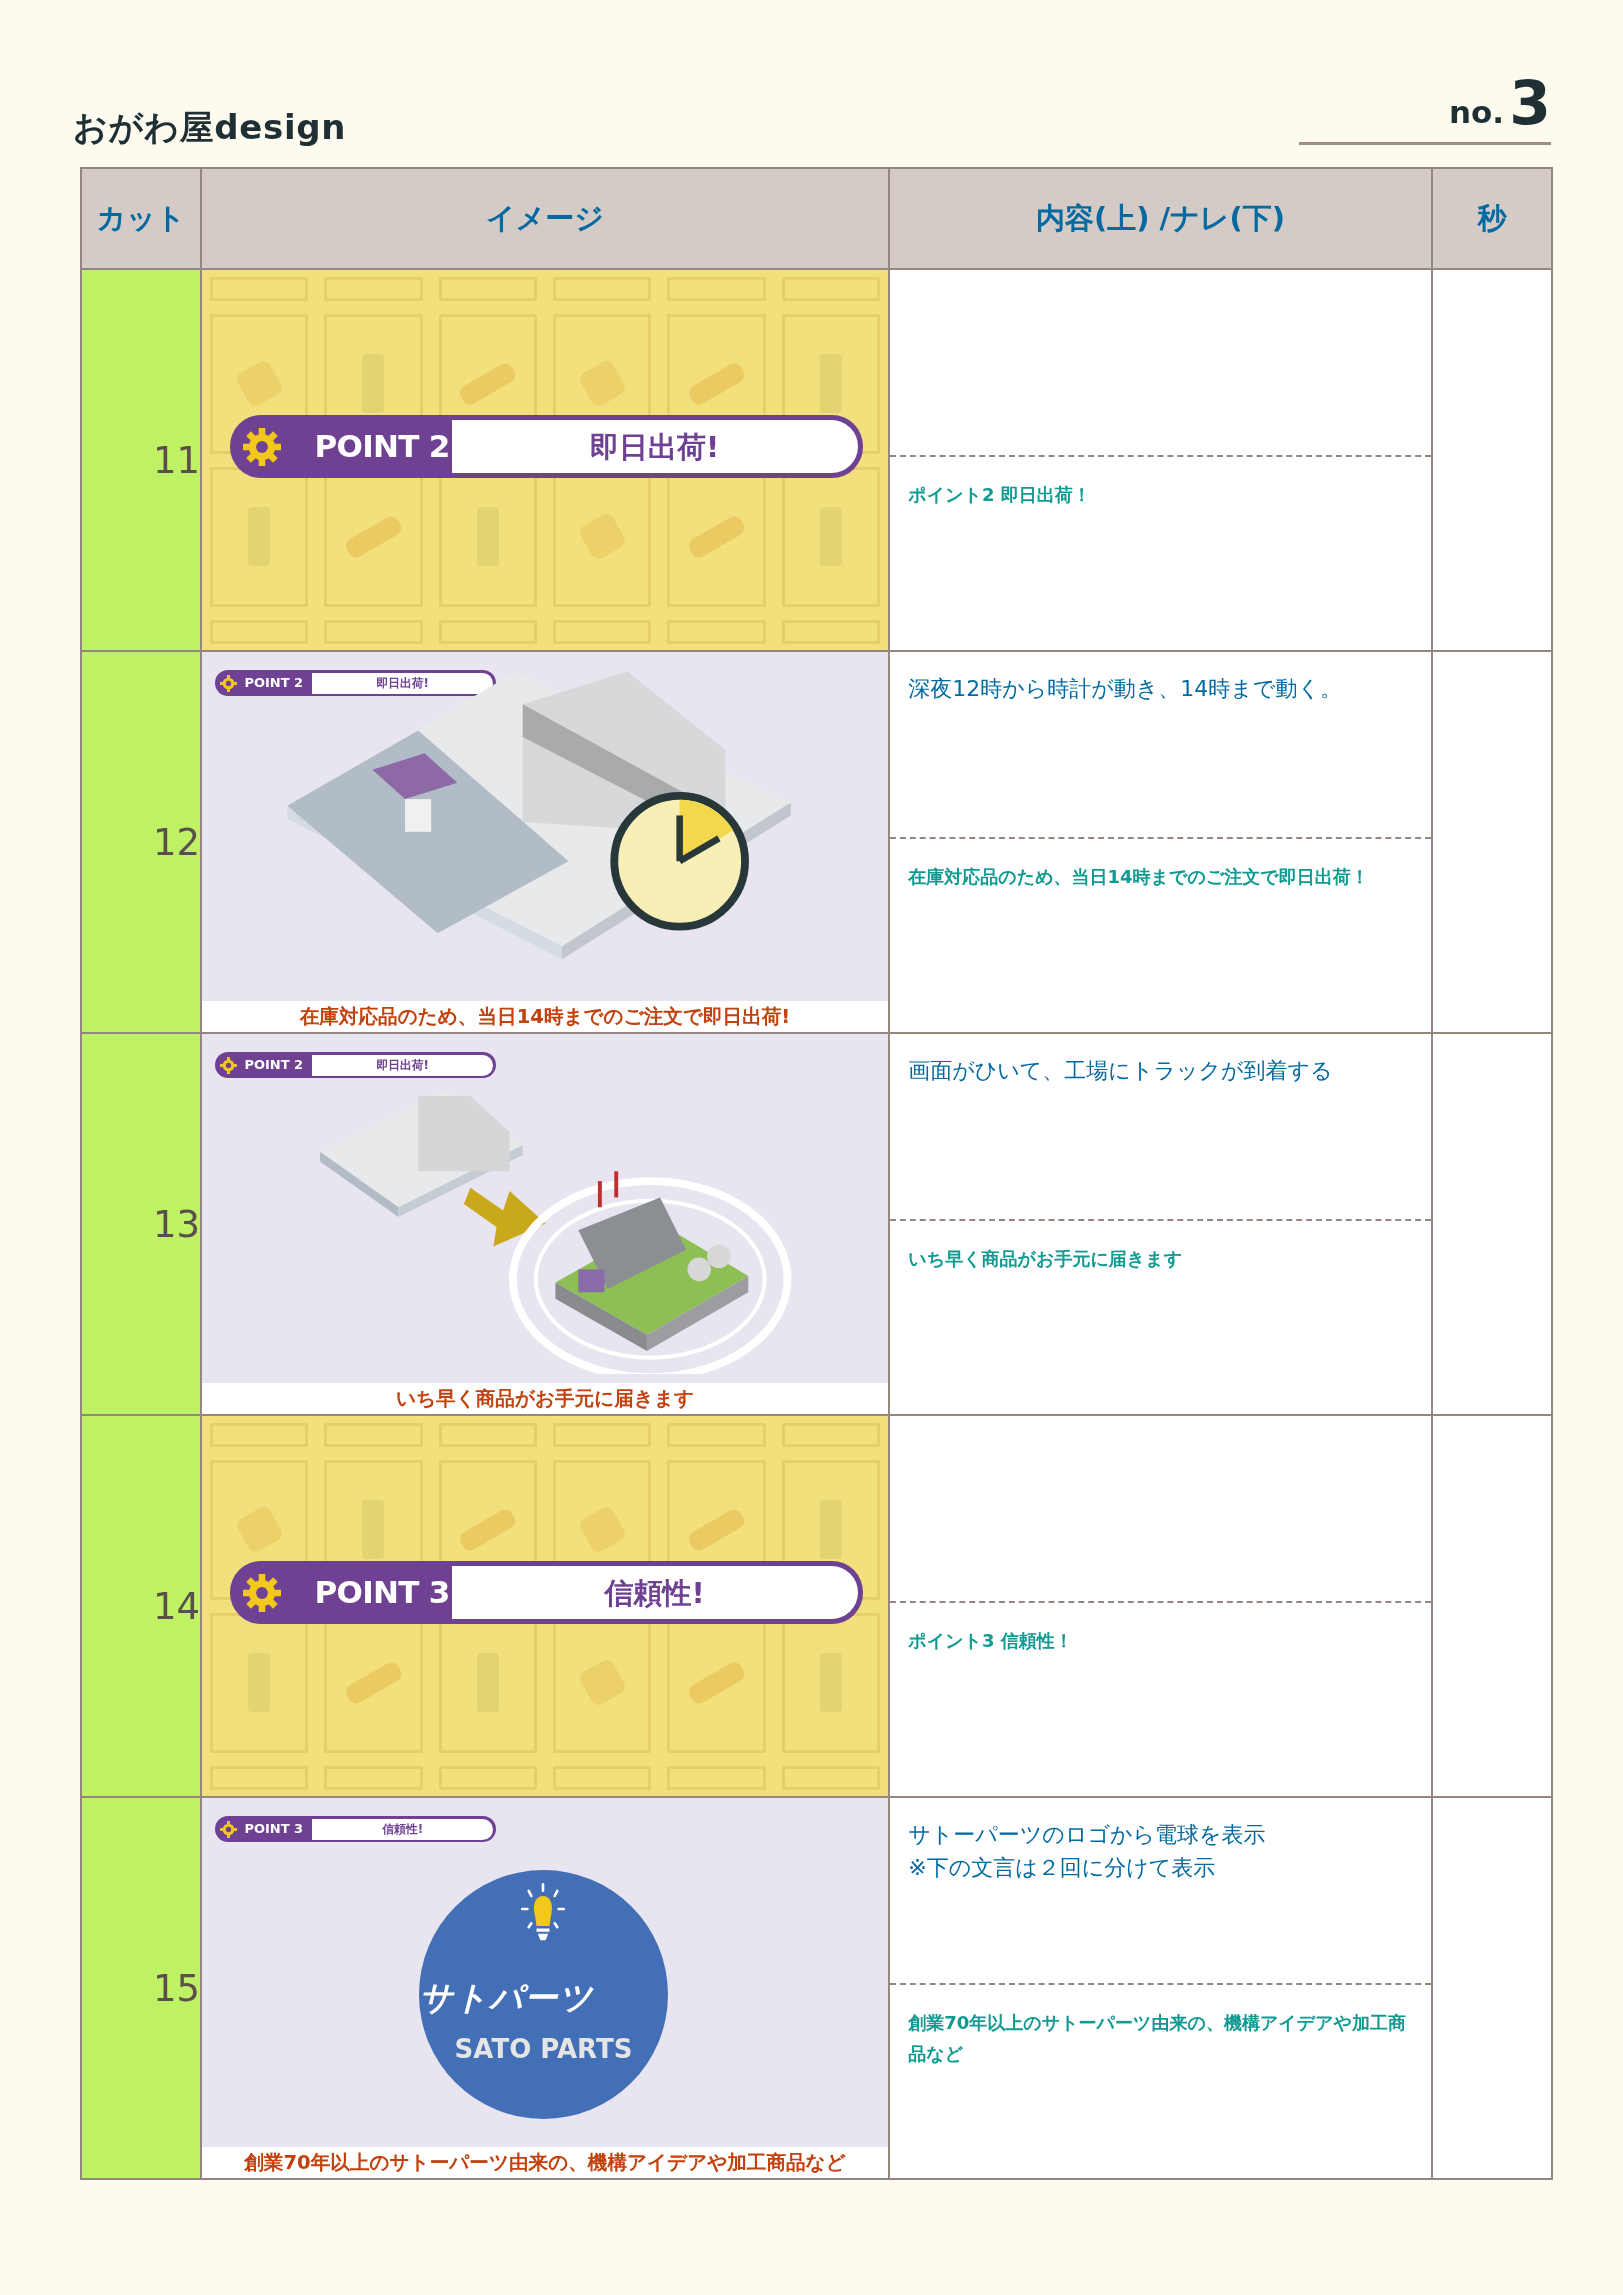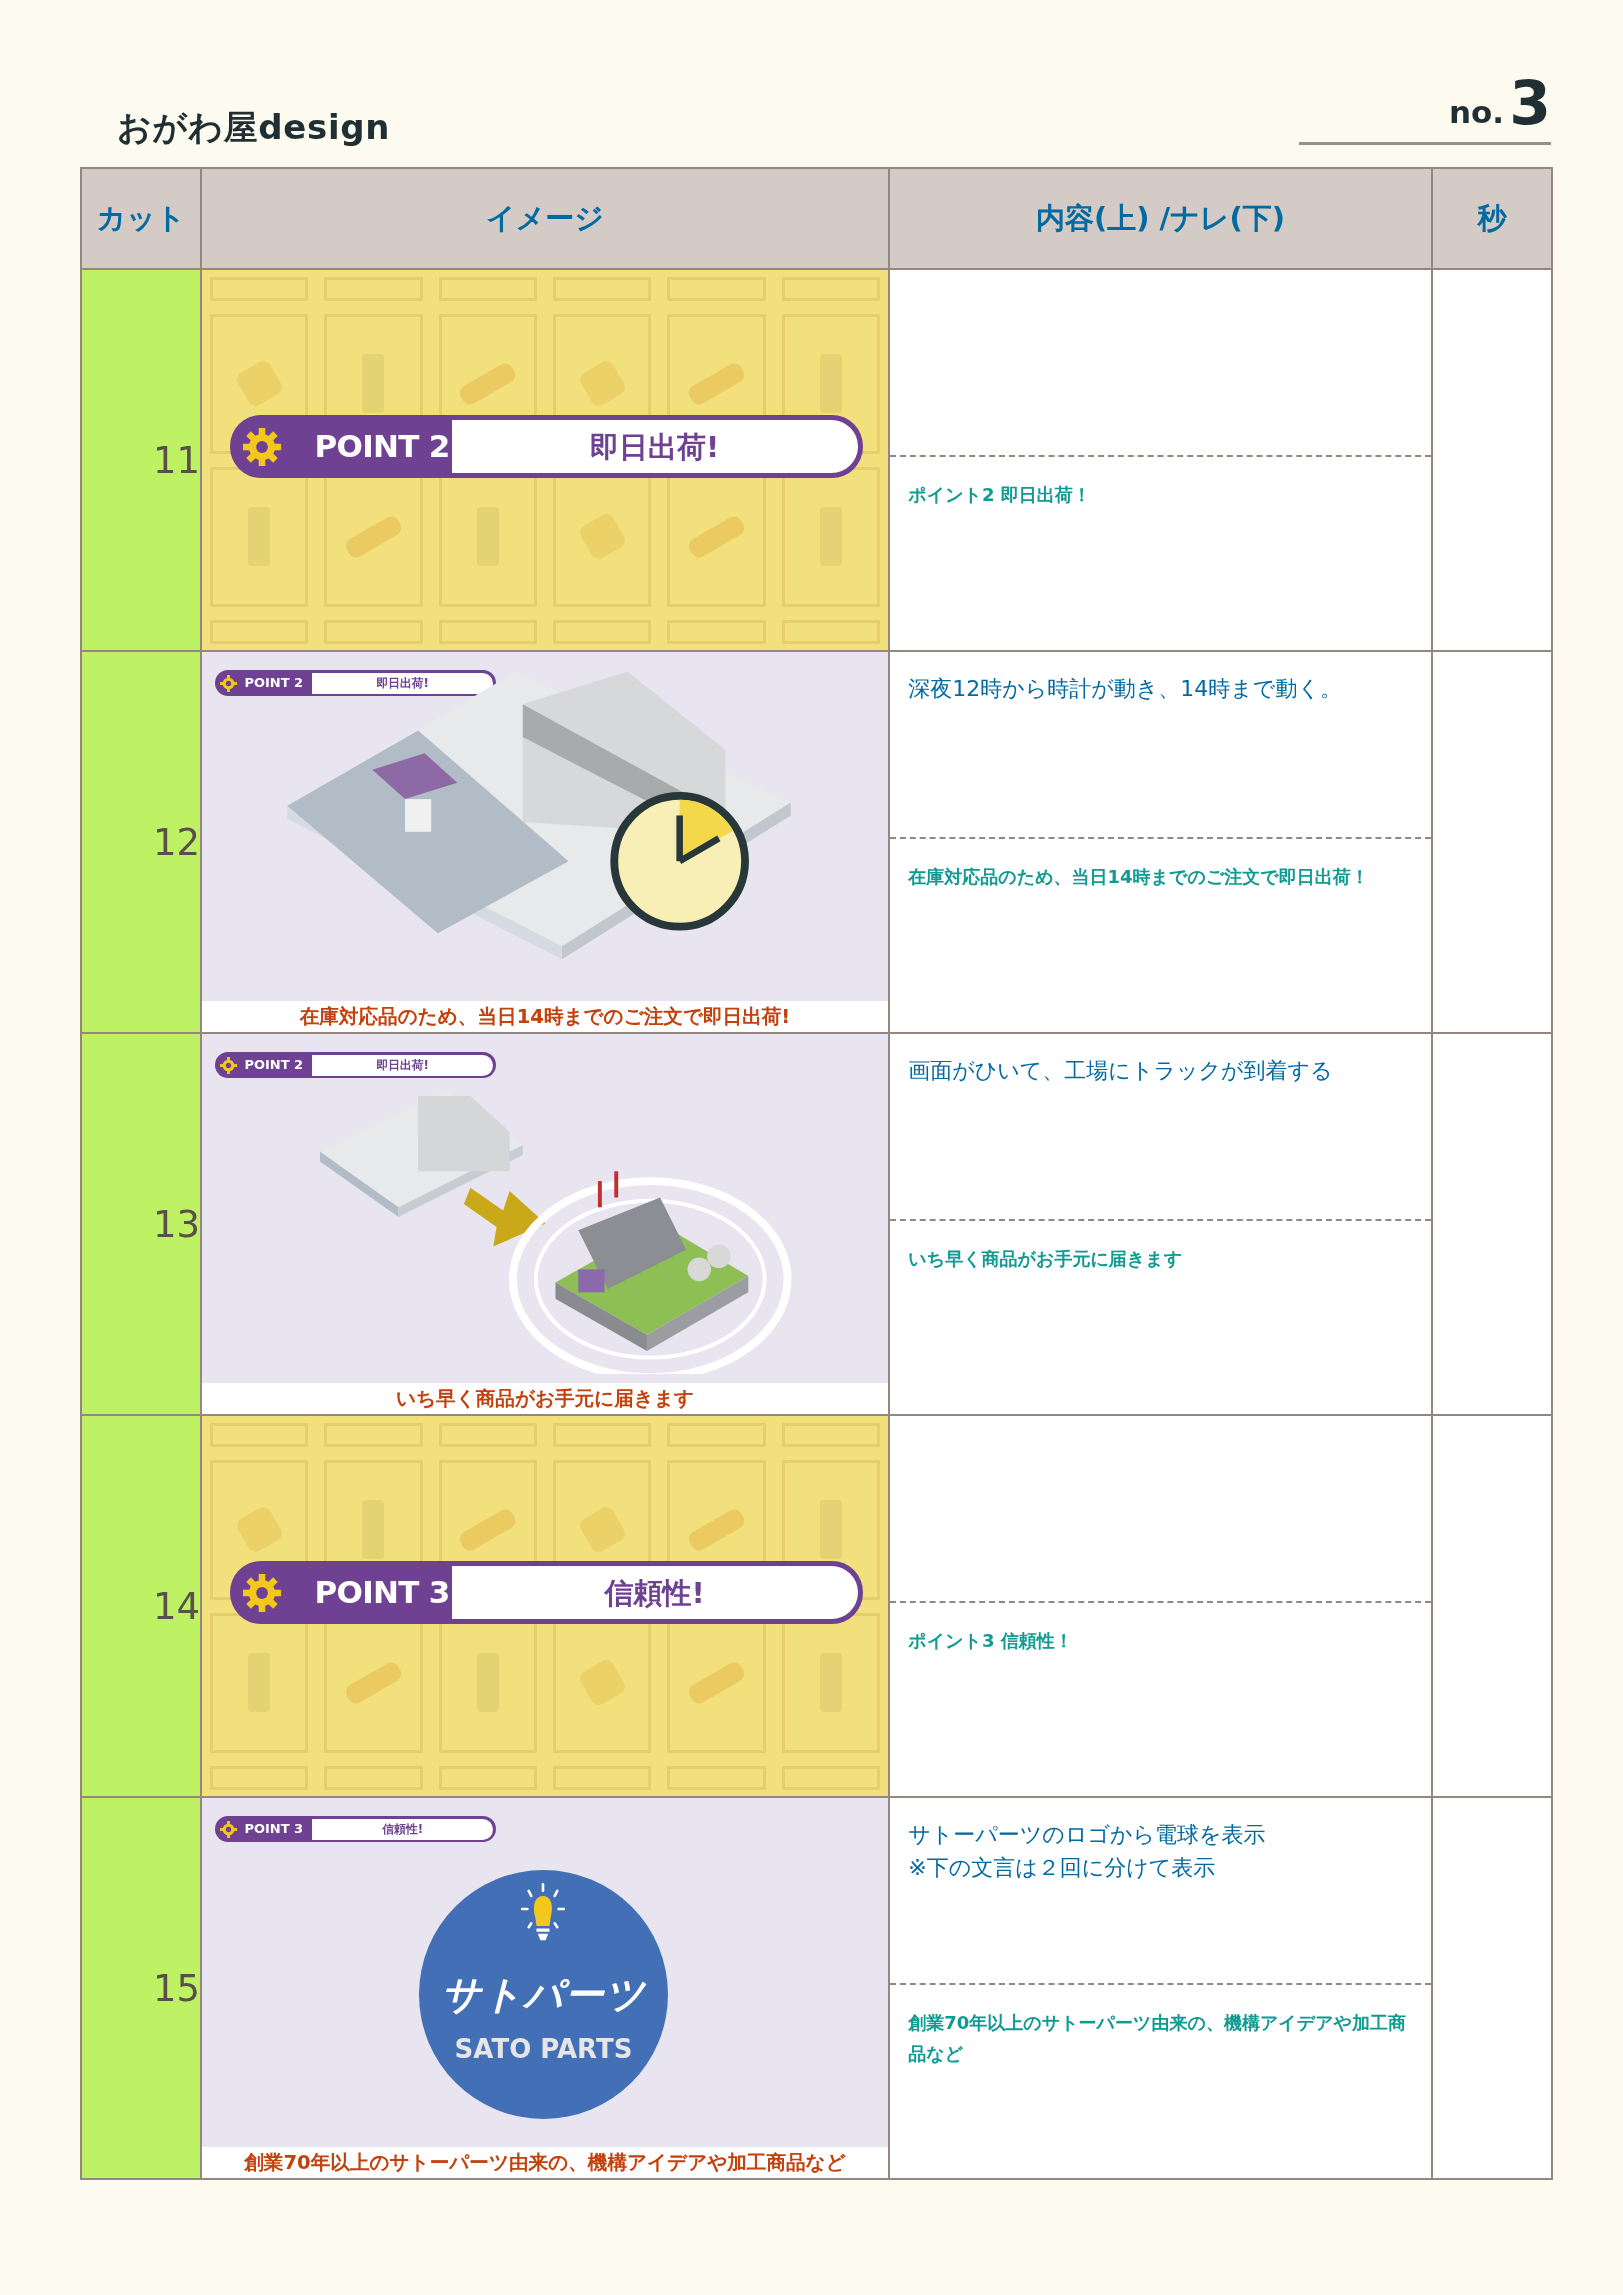--- a/index.html
+++ b/index.html
@@ -1,20 +1,20 @@
 <!DOCTYPE html>
 <html style="font-size:10.5px"><head>
 <meta charset="utf-8">
 <style>
   html, body { margin:0; padding:0; }
   body {
     width:1623px; height:2295px; background:#fdfbef; position:relative; overflow:hidden;
     font-family:"DejaVu Sans", "Liberation Sans", sans-serif; color:#5b4f4b;
   }
-  .logo { position:absolute; left:73px; top:105px; font-size:34px; font-weight:bold; color:#1f2f33; letter-spacing:0.7px;margin-left:44px; }
+  .logo { position:absolute; left:73px; top:105px; font-size:34px; font-weight:bold; color:#1f2f33; letter-spacing:0.7px; }
   .pageno { position:absolute; right:72px; top:73px; color:#1f2f33; font-weight:bold; display:flex; align-items:flex-end; gap:5.2px; }
   .pageno .lbl { font-size:31px; line-height:31px; margin-bottom:5.2px; }
   .pageno .num { font-size:60px; line-height:60px; }
   .pageno-line { position:absolute; left:1299px; top:142px; width:252px; height:2.6px; background:#9c8d86; }
 
   table.sb { position:absolute; left:80px; top:167px; width:1471px; border-collapse:collapse; table-layout:fixed; }
   table.sb th, table.sb td { border:2.6px solid #958680; padding:0; }
   table.sb th { background:#d4cbc7; height:99px; font-size:29px; font-weight:bold; color:#0369a1; }
   col.c-cut{width:120px} col.c-img{width:688px} col.c-txt{width:543px} col.c-sec{width:120px}
   td.cut { background:#bef264; text-align:right; vertical-align:middle; font-size:37px; color:#5b4f4b; position:relative; height:380px; }
@@ -42,21 +42,21 @@
   .banner-small .gear { position:absolute; left:5.2px; top:4.6px; width:17px; height:17px; }
   .banner-small .pt { position:absolute; left:29.4px; top:0; line-height:26px; font-size:13px; font-weight:bold; color:#fff; }
   .banner-small .lab { position:absolute; left:97px; top:2.6px; right:2.6px; bottom:2.6px; background:#fff; border-radius:0 11.8px 11.8px 0; text-align:center; line-height:21px; font-size:11.8px; font-weight:bold; color:#6f4192; }
   .caption { position:absolute; left:0; right:0; bottom:0; height:31px; background:#fff; text-align:center; line-height:31px; font-size:19.6px; font-weight:bold; color:#c2410c; }
 
   .t-upper { position:absolute; left:18.3px; top:19.6px; right:13px; font-size:22px; line-height:33px; color:#0369a1; }
   .t-dash { position:absolute; left:0; right:0; top:185px; border-top:2.6px dashed #958680; }
   .t-lower { position:absolute; left:18.3px; top:209px; right:13px; font-size:18px; line-height:31px; font-weight:bold; color:#109a92; }
 
   .logo-circle { position:absolute; left:217px; top:72px; width:249px; height:249px; border-radius:50%; background:#426fb5; }
-  .logo-circle .jp { position:absolute; left:0; right:0; top:98px; text-align:center; color:#fff; font-size:39px; font-weight:bold; font-style:italic; letter-spacing:1.3px; }
+  .logo-circle .jp { position:absolute; left:0; right:0; top:106px; text-align:left; color:#fff; font-size:33px; font-weight:bold; font-style:italic; letter-spacing:1.3px; }
   .logo-circle .en { position:absolute; left:0; right:0; top:164px; text-align:center; color:#e5e5e5; font-size:26px; font-weight:bold; }
   .logo-circle svg { position:absolute; left:98px; top:13px; }
 </style>
 </head>
 <body>
 
 <div class="logo">おがわ屋design</div>
 <div class="pageno">
   <span class="lbl">no.</span>
   <span class="num">3</span>

